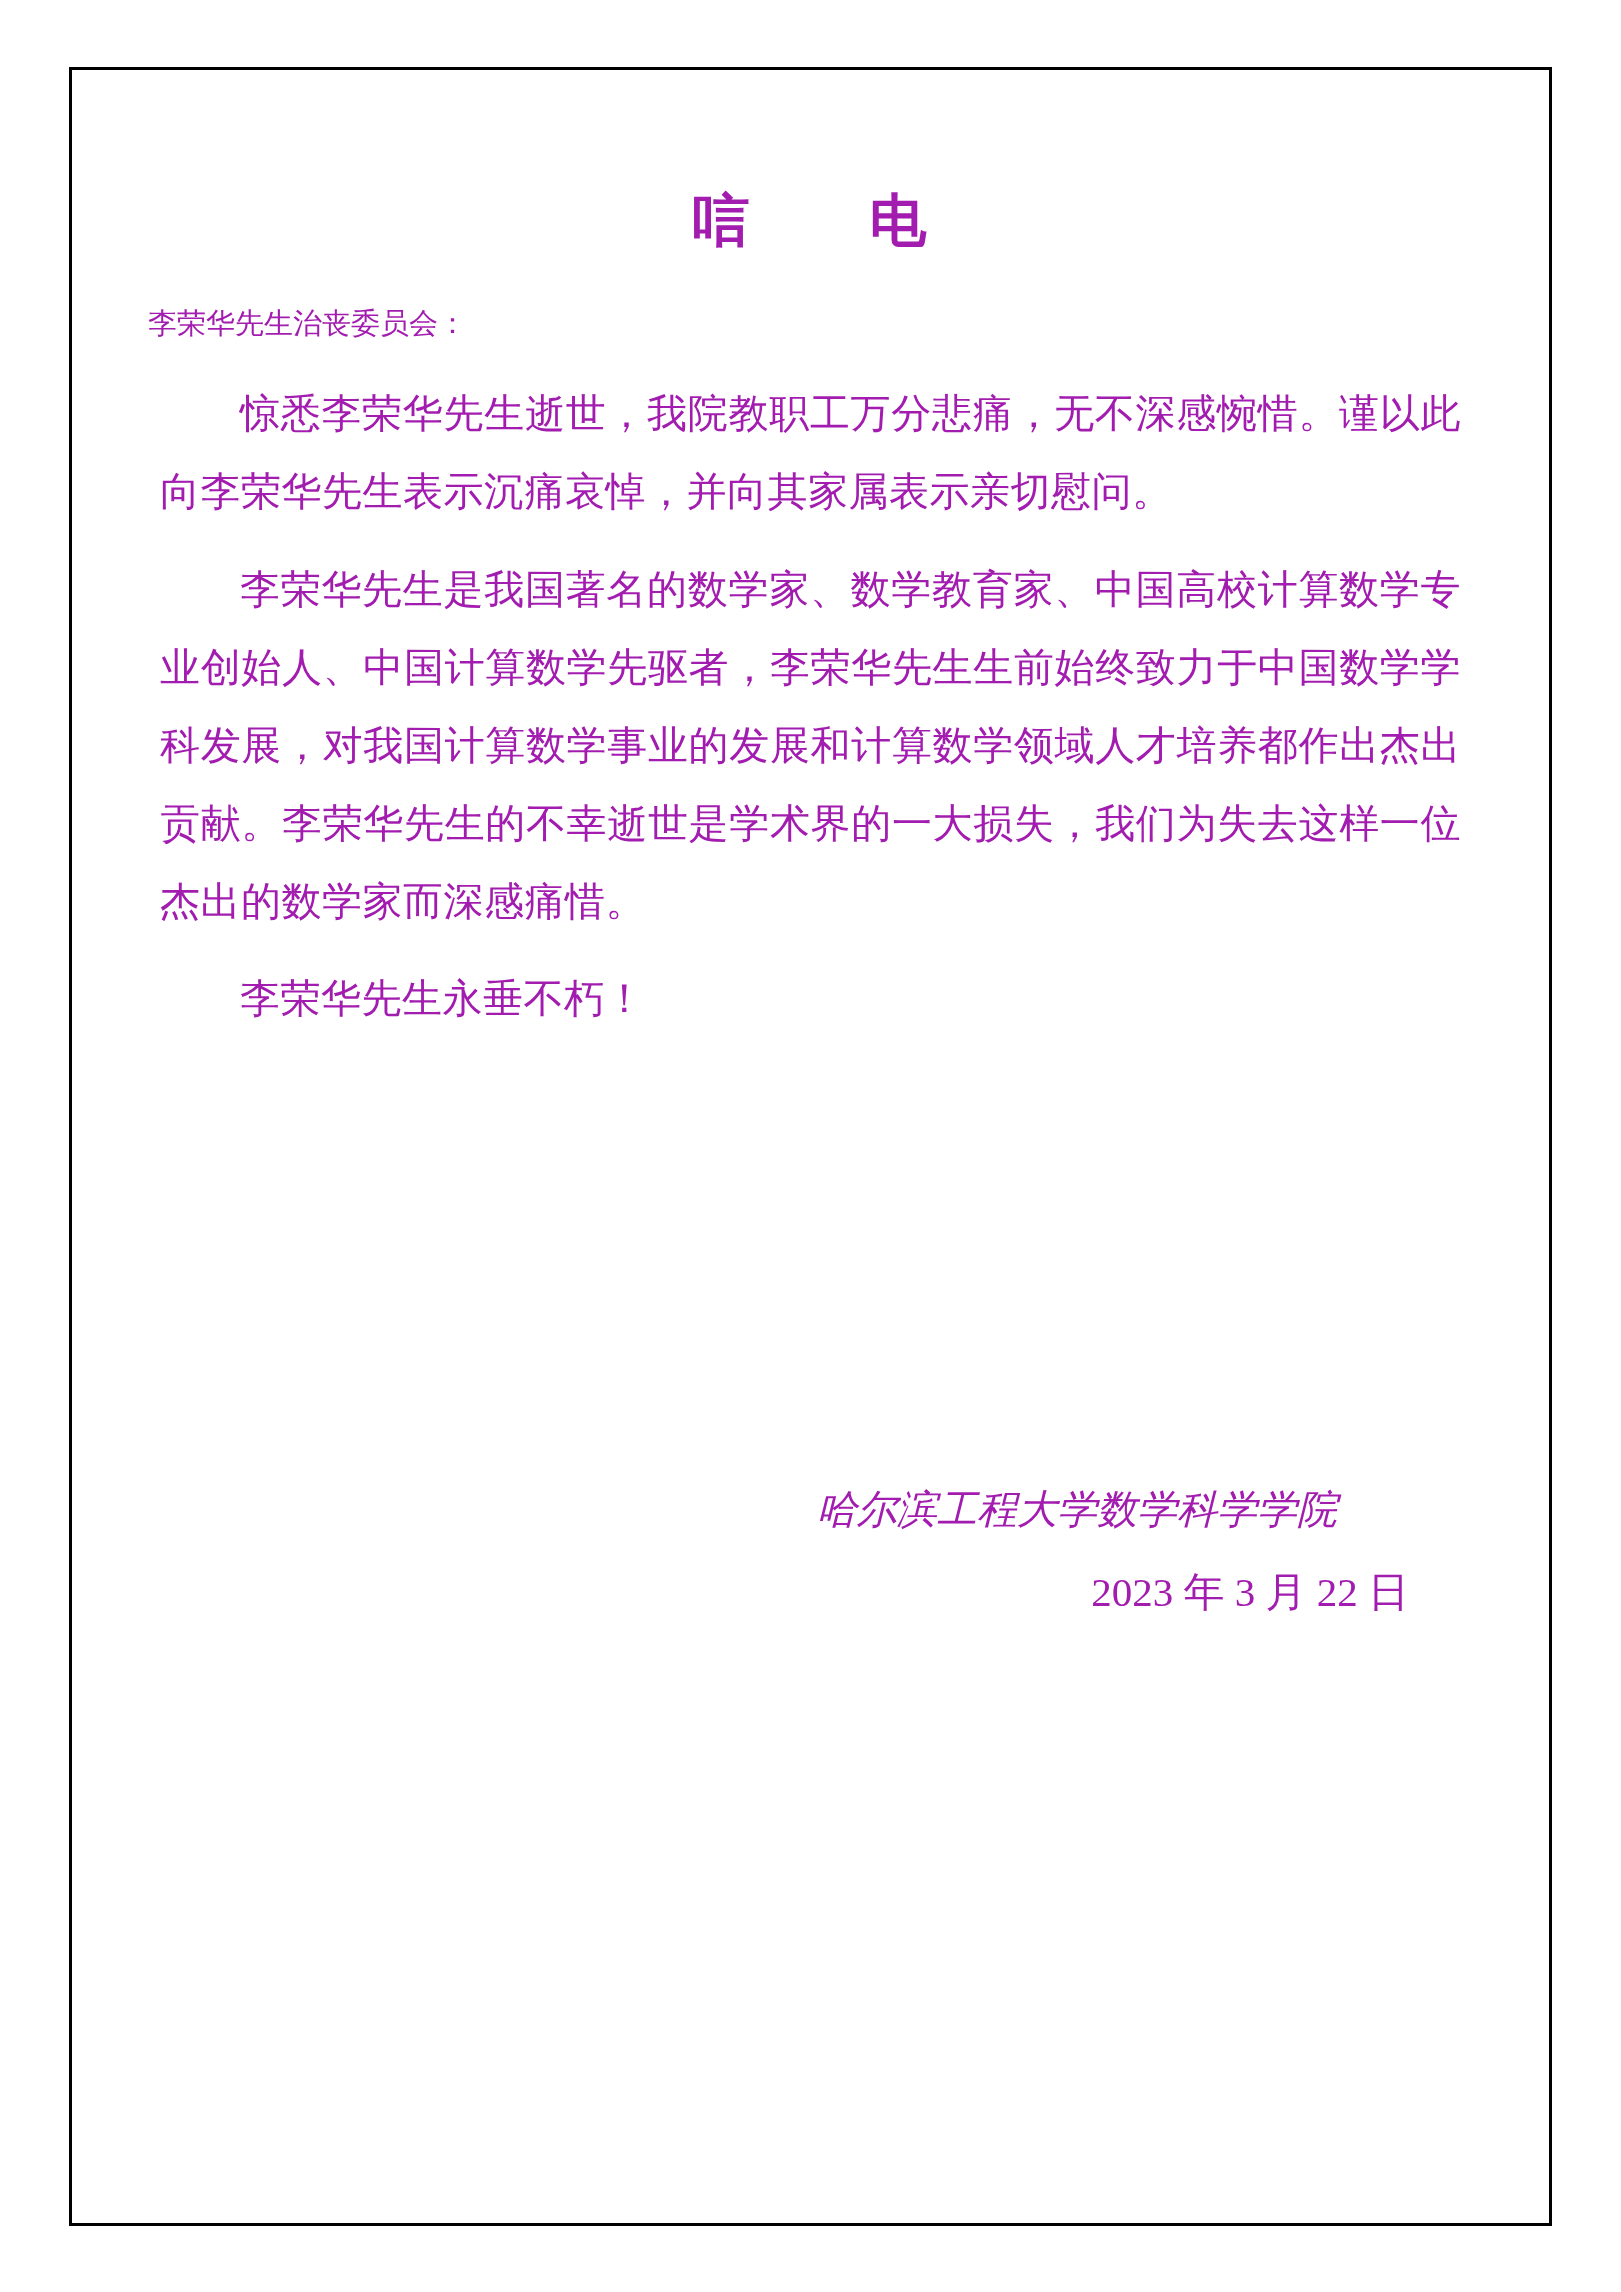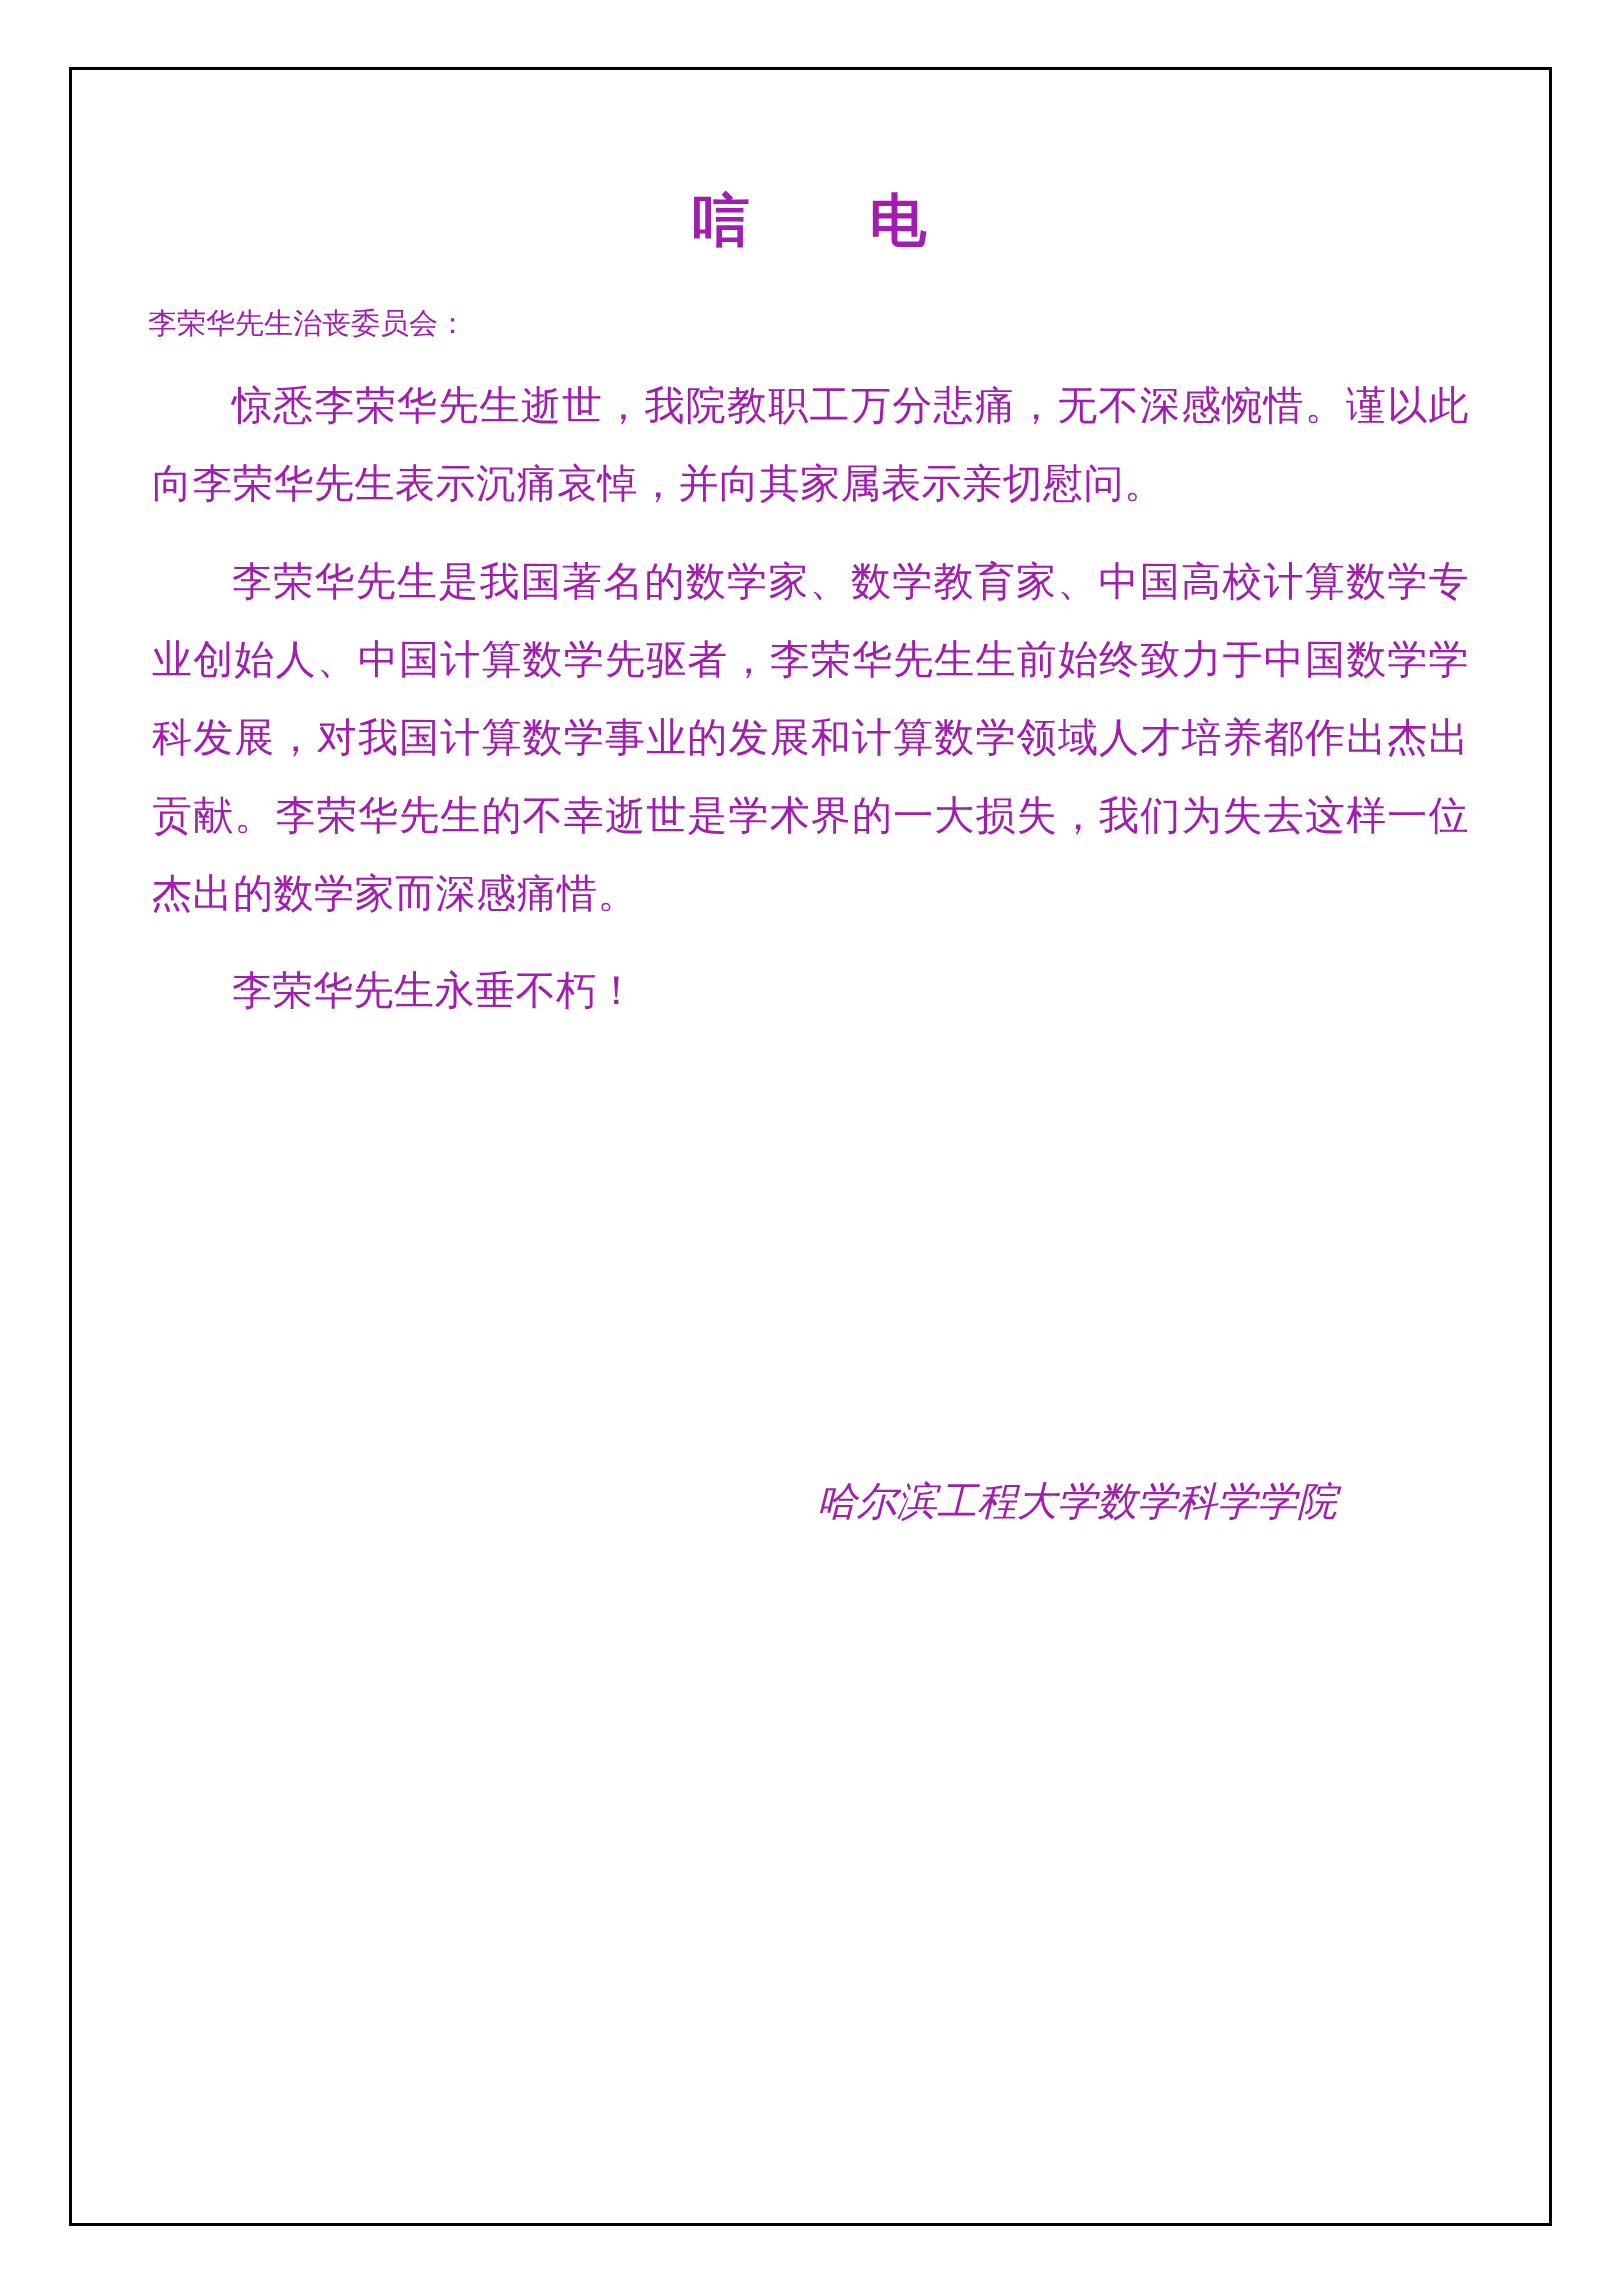--- a/index.html
+++ b/index.html
@@ -37,21 +37,21 @@
     text-align: center;
     letter-spacing: 2px;
     white-space: pre;
   }
   .salutation {
     margin: 29px 0 0 0;
     font-size: 29px;
     line-height: 78px;
   }
   .para {
-    margin: 4px;
+    margin: 12px;
     font-size: 40px;
     line-height: 78px;
     text-indent: 2em;
     text-align: justify;
     letter-spacing: 0.5px;
   }
   .para.spaced {
     margin-top: 19.6px;
   }
   .signature-block {
@@ -79,17 +79,18 @@
 <div class="page">
   <div class="border-frame">
     <div class="content">
       <h1 class="title">唁　　电</h1>
       <p class="salutation">李荣华先生治丧委员会：</p>
       <p class="para">惊悉李荣华先生逝世，我院教职工万分悲痛，无不深感惋惜。谨以此向李荣华先生表示沉痛哀悼，并向其家属表示亲切慰问。</p>
       <p class="para spaced">李荣华先生是我国著名的数学家、数学教育家、中国高校计算数学专业创始人、中国计算数学先驱者，李荣华先生生前始终致力于中国数学学科发展，对我国计算数学事业的发展和计算数学领域人才培养都作出杰出贡献。李荣华先生的不幸逝世是学术界的一大损失，我们为失去这样一位杰出的数学家而深感痛惜。</p>
       <p class="para spaced">李荣华先生永垂不朽！</p>
       <div class="signature-block">
         <p class="signature">哈尔滨工程大学数学科学学院</p>
+        <p class="date">2023 年 3 月 22 日</p>
       </div>
     </div>
   </div>
 </div>
 
 
 </body></html>

